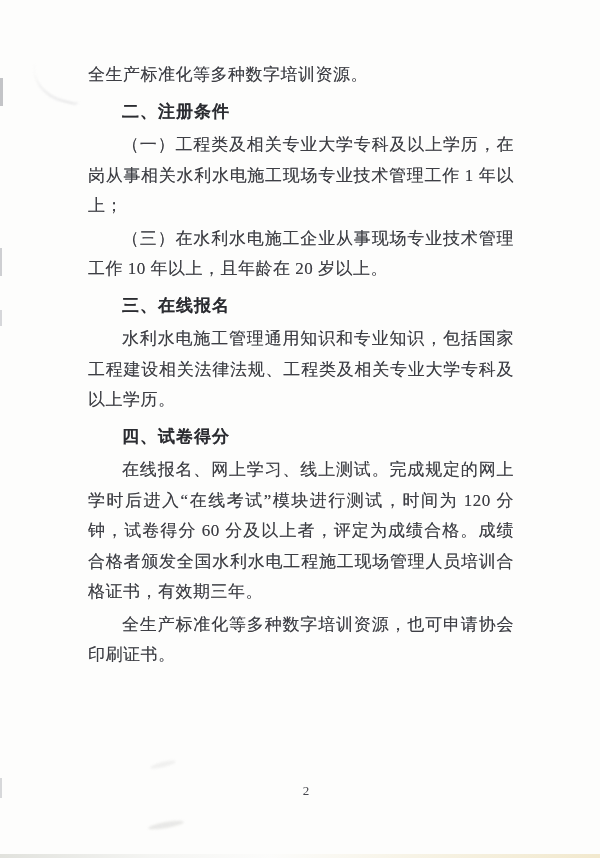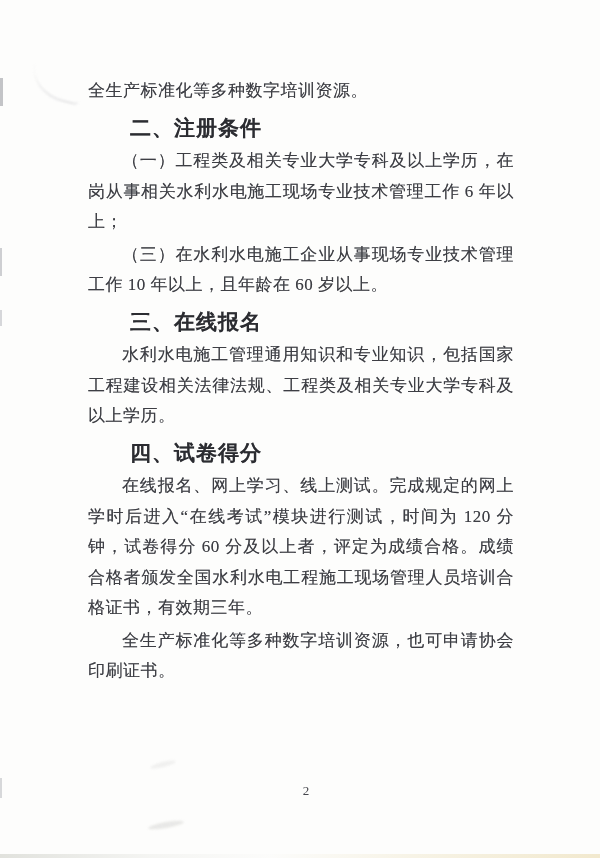--- a/index.html
+++ b/index.html
@@ -12,21 +12,21 @@
     width: 600px;
     height: 858px;
     background: #fdfdfc;
     overflow: hidden;
     font-family: "Liberation Serif", serif;
   }
   
   #doc-body {
     position: absolute;
     left: 88px;
-    top: 76px;
+    top: 60px;
     width: 426px;
     color: #3d3e44;
     font-size: 17px;
     line-height: 30.5px;
     text-align: justify;
     text-justify: inter-character;
     letter-spacing: 0.5px;
     text-shadow: 0 0 0.5px rgba(61,62,68,0.55);
   }
   #doc-body p.body {
@@ -34,21 +34,21 @@
     text-indent: 2em;
   }
   #doc-body p.body.noindent {
     text-indent: 0;
   }
   #doc-body h2.heading {
     margin: 6px 0 3px 0;
     text-indent: 2em;
     font-family: "Liberation Sans", sans-serif;
     font-weight: 700;
-    font-size: 21px;
+    font-size: 17px;
     line-height: 30.5px;
     color: #2b2c31;
     letter-spacing: 1px;
     text-align: left;
   }
   #page-number {
     position: absolute;
     top: 783px;
     left: 12px;
     right: 0;
@@ -105,22 +105,22 @@
   <div class="artifact" id="edge-mark-2"></div>
   <div class="artifact" id="edge-mark-3"></div>
   <div class="artifact" id="edge-mark-4"></div>
   <div class="artifact" id="smudge-bottom-1"></div>
   <div class="artifact" id="smudge-bottom-2"></div>
   <div class="artifact" id="bottom-strip"></div>
 
   <div id="doc-body">
       <p class="body noindent">全生产标准化等多种数字培训资源。</p>
       <h2 class="heading">二、注册条件</h2>
-      <p class="body">（一）工程类及相关专业大学专科及以上学历，在岗从事相关水利水电施工现场专业技术管理工作 6 年以上；</p>
-      <p class="body">（三）在水利水电施工企业从事现场专业技术管理工作 10 年以上，且年龄在 60 岁以上。</p>
+      <p class="body">（一）工程类及相关专业大学专科及以上学历，在岗从事相关水利水电施工现场专业技术管理工作 1 年以上；</p>
+      <p class="body">（三）在水利水电施工企业从事现场专业技术管理工作 10 年以上，且年龄在 20 岁以上。</p>
       <h2 class="heading">三、在线报名</h2>
       <p class="body">水利水电施工管理通用知识和专业知识，包括国家工程建设相关法律法规、工程类及相关专业大学专科及以上学历。</p>
       <h2 class="heading">四、试卷得分</h2>
       <p class="body">在线报名、网上学习、线上测试。完成规定的网上学时后进入“在线考试”模块进行测试，时间为 120 分钟，试卷得分 60 分及以上者，评定为成绩合格。成绩合格者颁发全国水利水电工程施工现场管理人员培训合格证书，有效期三年。</p>
       <p class="body">全生产标准化等多种数字培训资源，也可申请协会印刷证书。</p>
     </div>
 
   <div id="page-number">2</div>
 </div>
 

